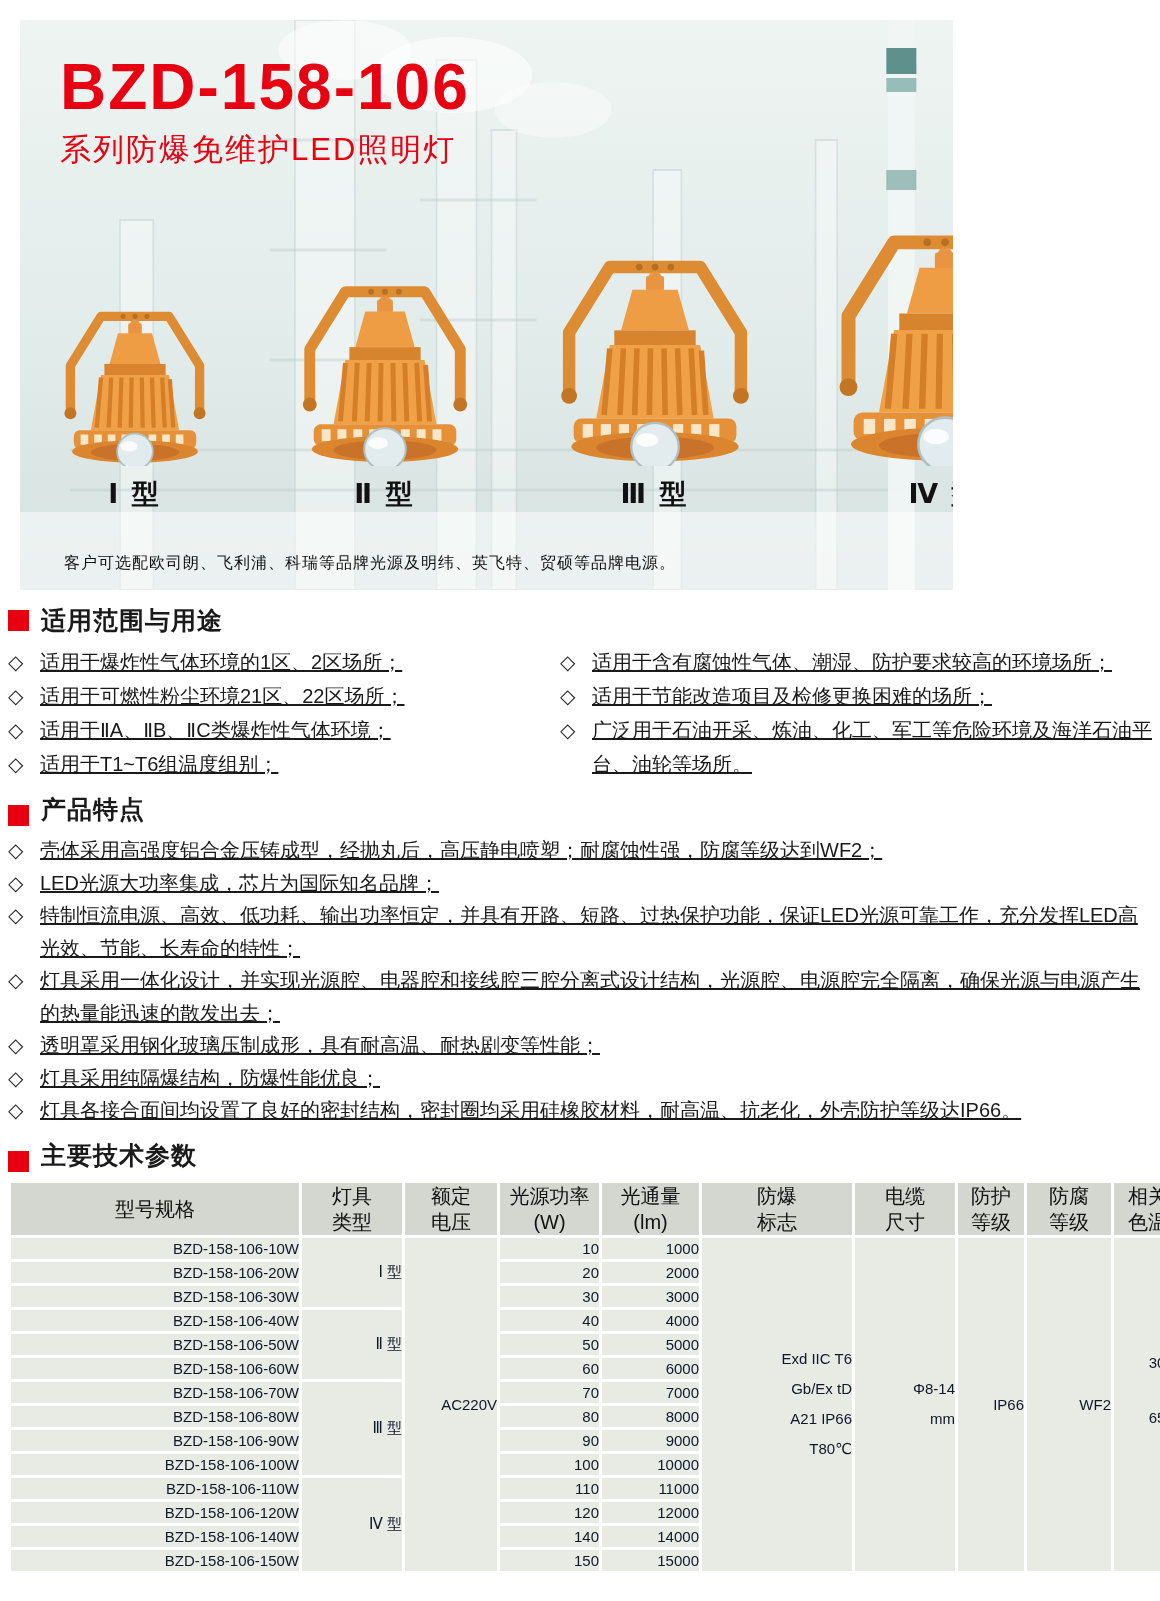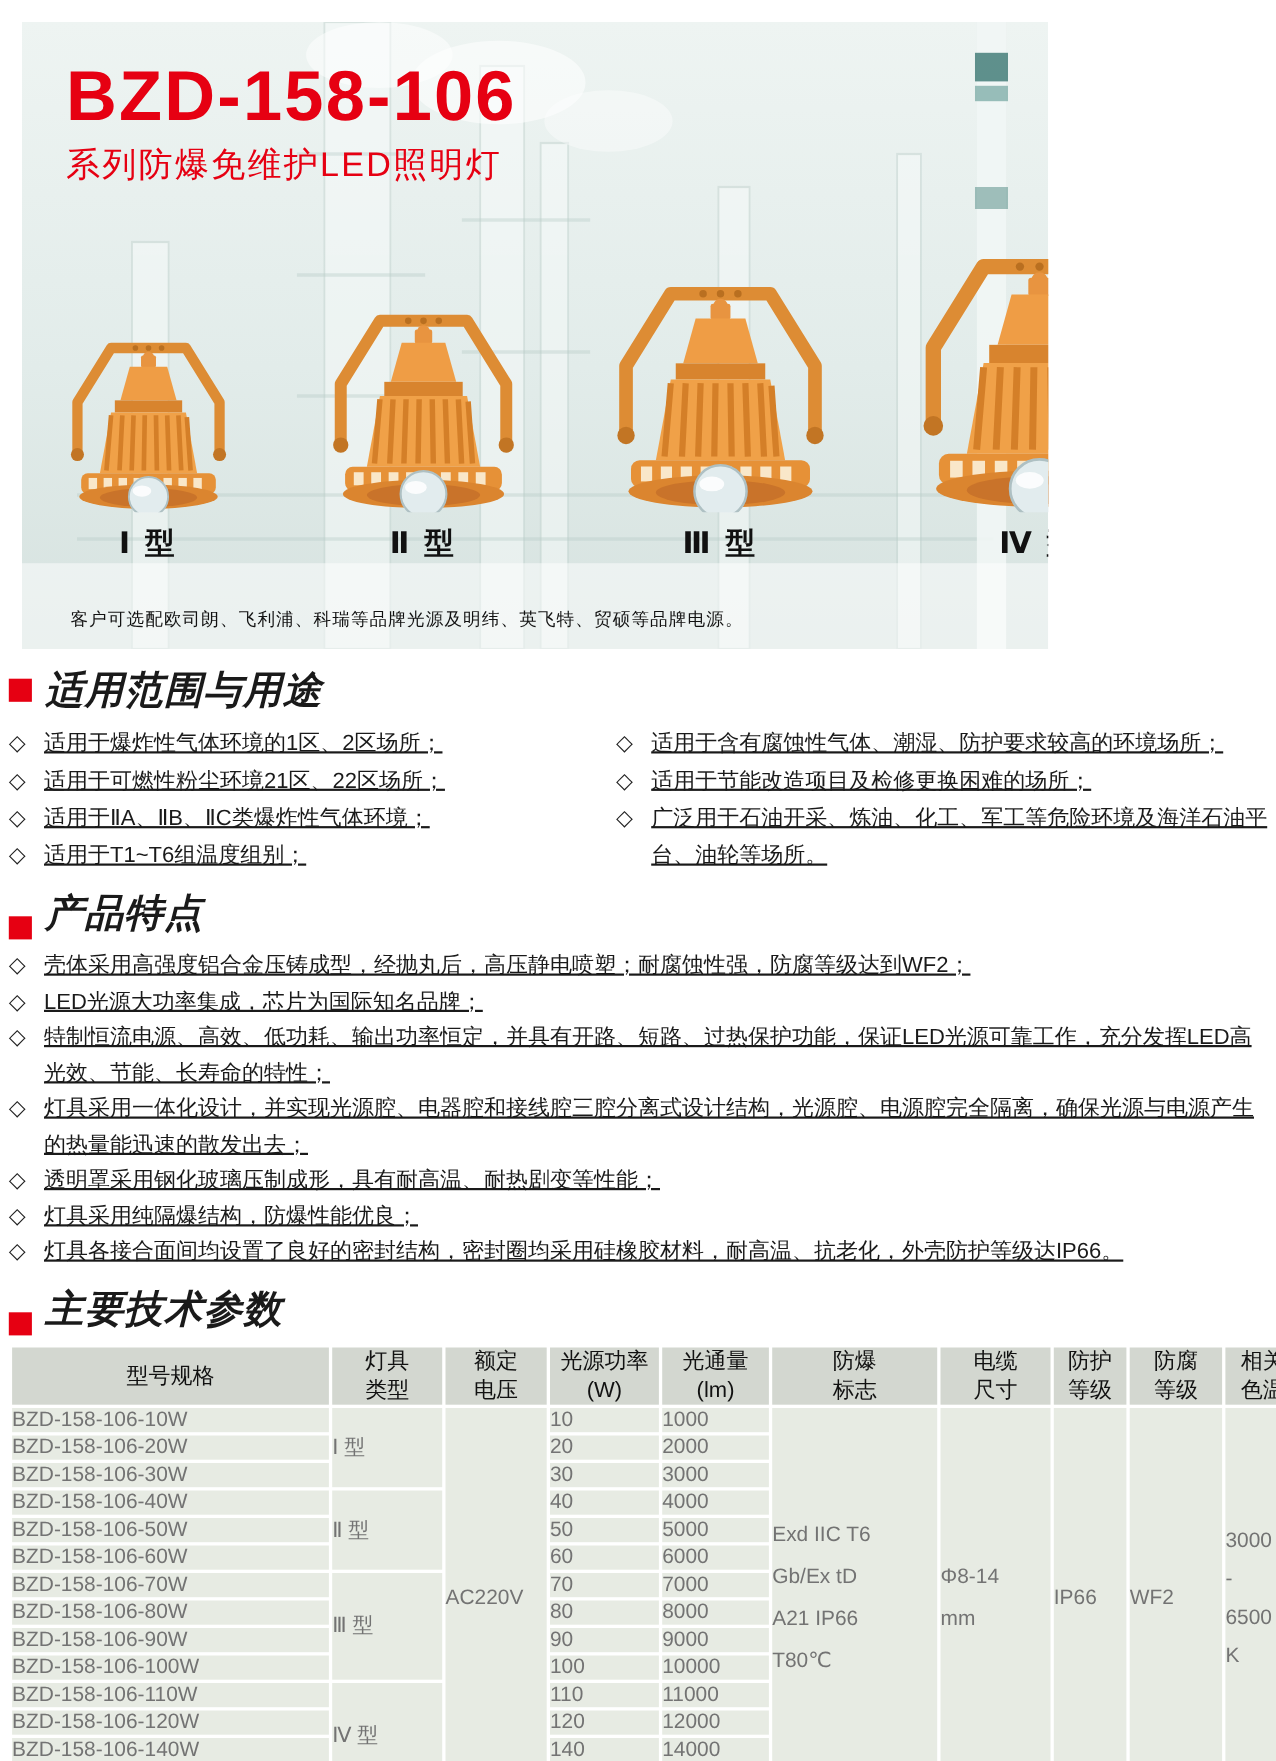--- a/index.html
+++ b/index.html
@@ -19,34 +19,34 @@
     color:#ffe600;font-weight:bold;font-style:italic;font-size:35px;transform:translate(-1px,-3px);}
   .lamp-item{position:absolute;bottom:78px;text-align:center;z-index:2;}
   .lamp-svg{display:block;margin:0 auto;}
   .lamp-label{font-size:27px;font-weight:bold;color:#111;margin-top:10px;letter-spacing:3px;}
   .hero-caption{position:absolute;left:44px;bottom:16px;font-size:16px;color:#111;z-index:3;letter-spacing:1px;}
   
   .content{position:absolute;left:8px;top:600px;width:1144px;}
   .sec-head{display:flex;align-items:center;gap:12px;margin:4px 0 8px 0;}
   .sec-head.mt{margin-top:12px;align-items:flex-end;}
   .sec-square{width:21px;height:21px;background:#e60012;flex:0 0 auto;}
-  .sec-title{font-size:35px;font-weight:bold;margin:0;letter-spacing:1px;font-style:italic;}
+  .sec-title{font-size:25px;font-weight:bold;margin:0;letter-spacing:1px;}
   ul.diamond-list{list-style:none;margin:0;padding:0;}
   ul.diamond-list li{position:relative;padding-left:32px;font-size:20px;line-height:34px;text-decoration:underline;}
   ul.diamond-list li::before{content:"◇";position:absolute;left:0;top:0;color:#222;}
   .usage-cols{display:flex;}
   .usage-left{width:552px;flex:0 0 auto;}
   .usage-right{flex:1;}
   ul.features li{line-height:32.5px;}
   
   table.specs{border-collapse:separate;border-spacing:3px;table-layout:fixed;width:1144px;margin-top:8px;}
   table.specs th{background:#d3d7d0;font-weight:normal;font-size:20px;height:50px;
     white-space:pre-line;line-height:1.3;padding:0;text-align:center;color:#111;}
-  table.specs td{background:#e7ebe3;text-align:left;font-size:19px;height:21px;padding:0;
-    white-space:pre-line;color:#737373;}
+  table.specs td{background:#e7ebe3;text-align:right;font-size:15px;height:21px;padding:0;
+    white-space:pre-line;color:#0f172a;}
   td.big{line-height:2.0;font-size:19px;}
   td.temp{line-height:1.85;}
 </style>
 </head>
 <body>
 
 <svg width="0" height="0" style="position:absolute" aria-hidden="true">
   <defs>
     <symbol id="lampSym" viewBox="0 0 200 214">
       <path d="M24 152 L24 96 L60 38 L140 38 L176 96 L176 152" fill="none" stroke="#dd8c34" stroke-width="11" stroke-linejoin="round"></path>

